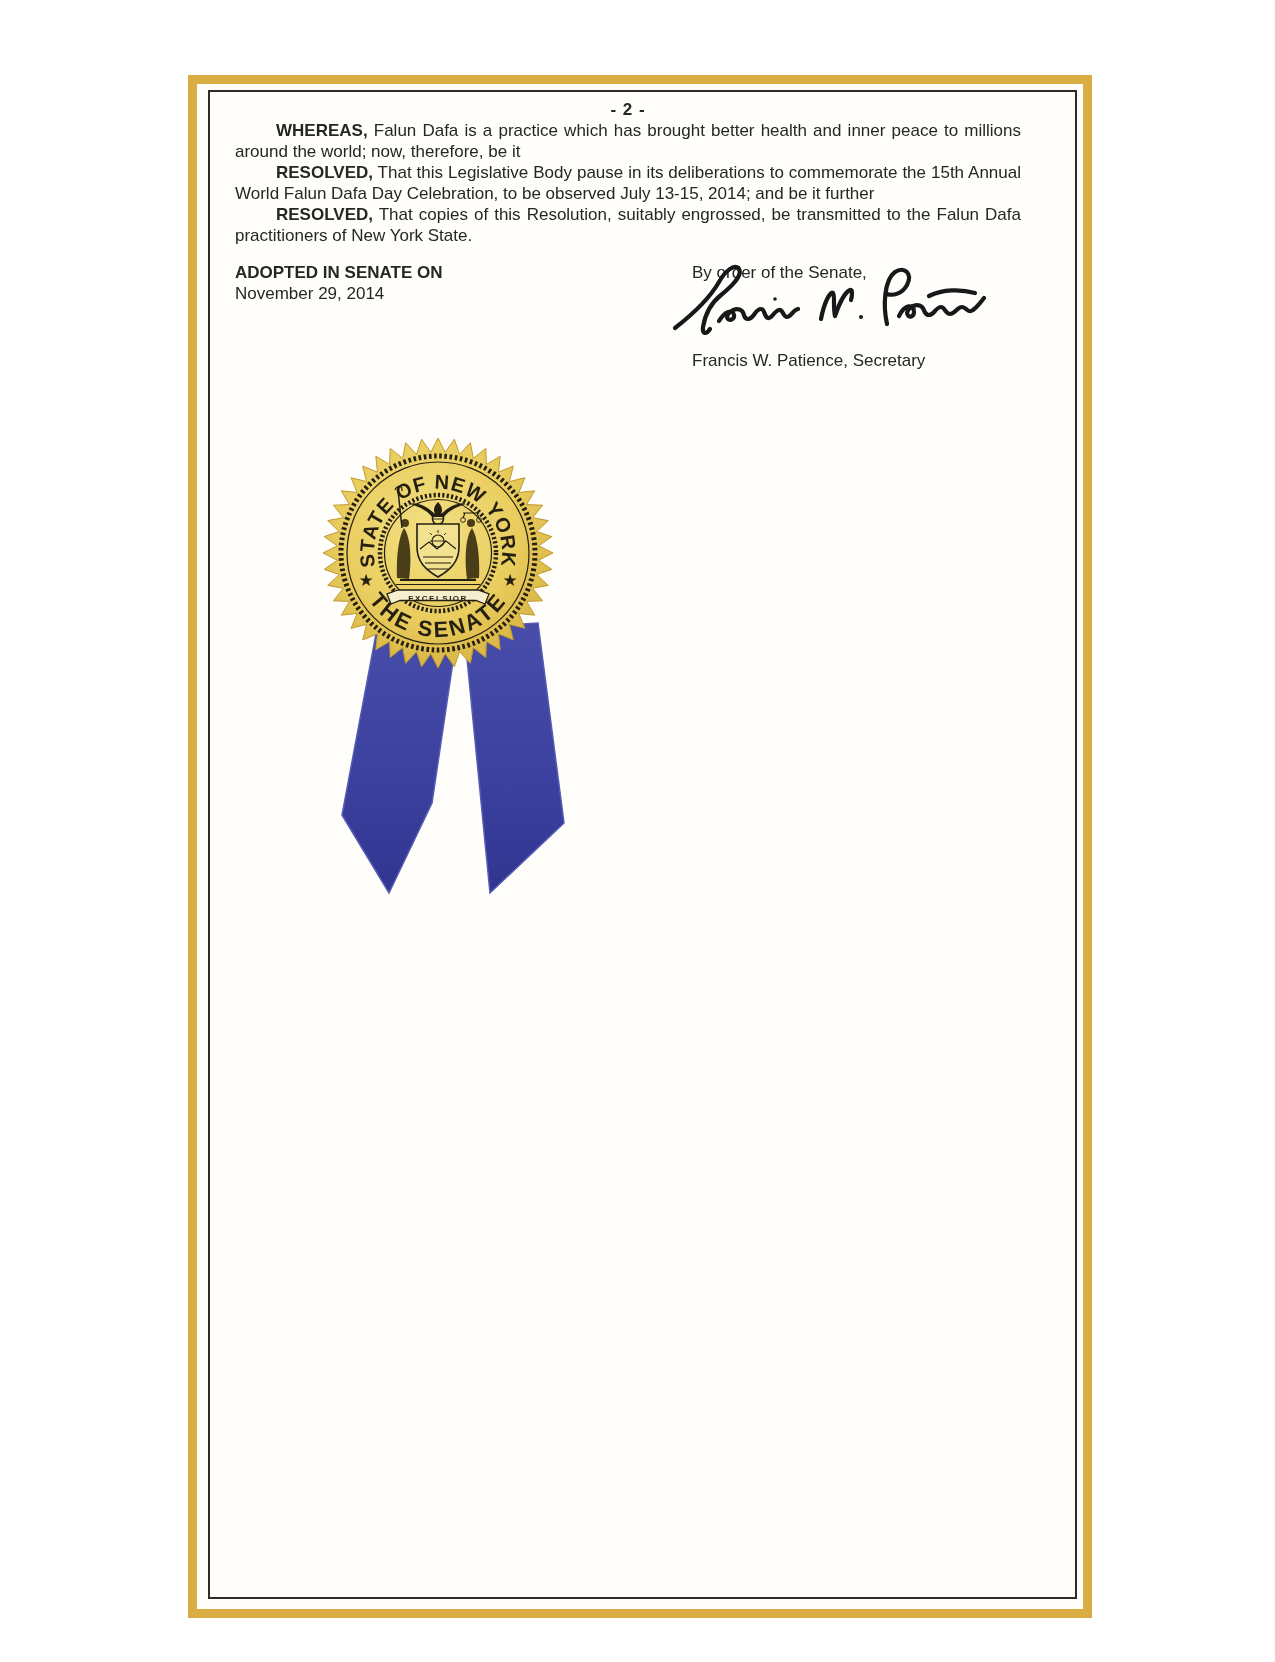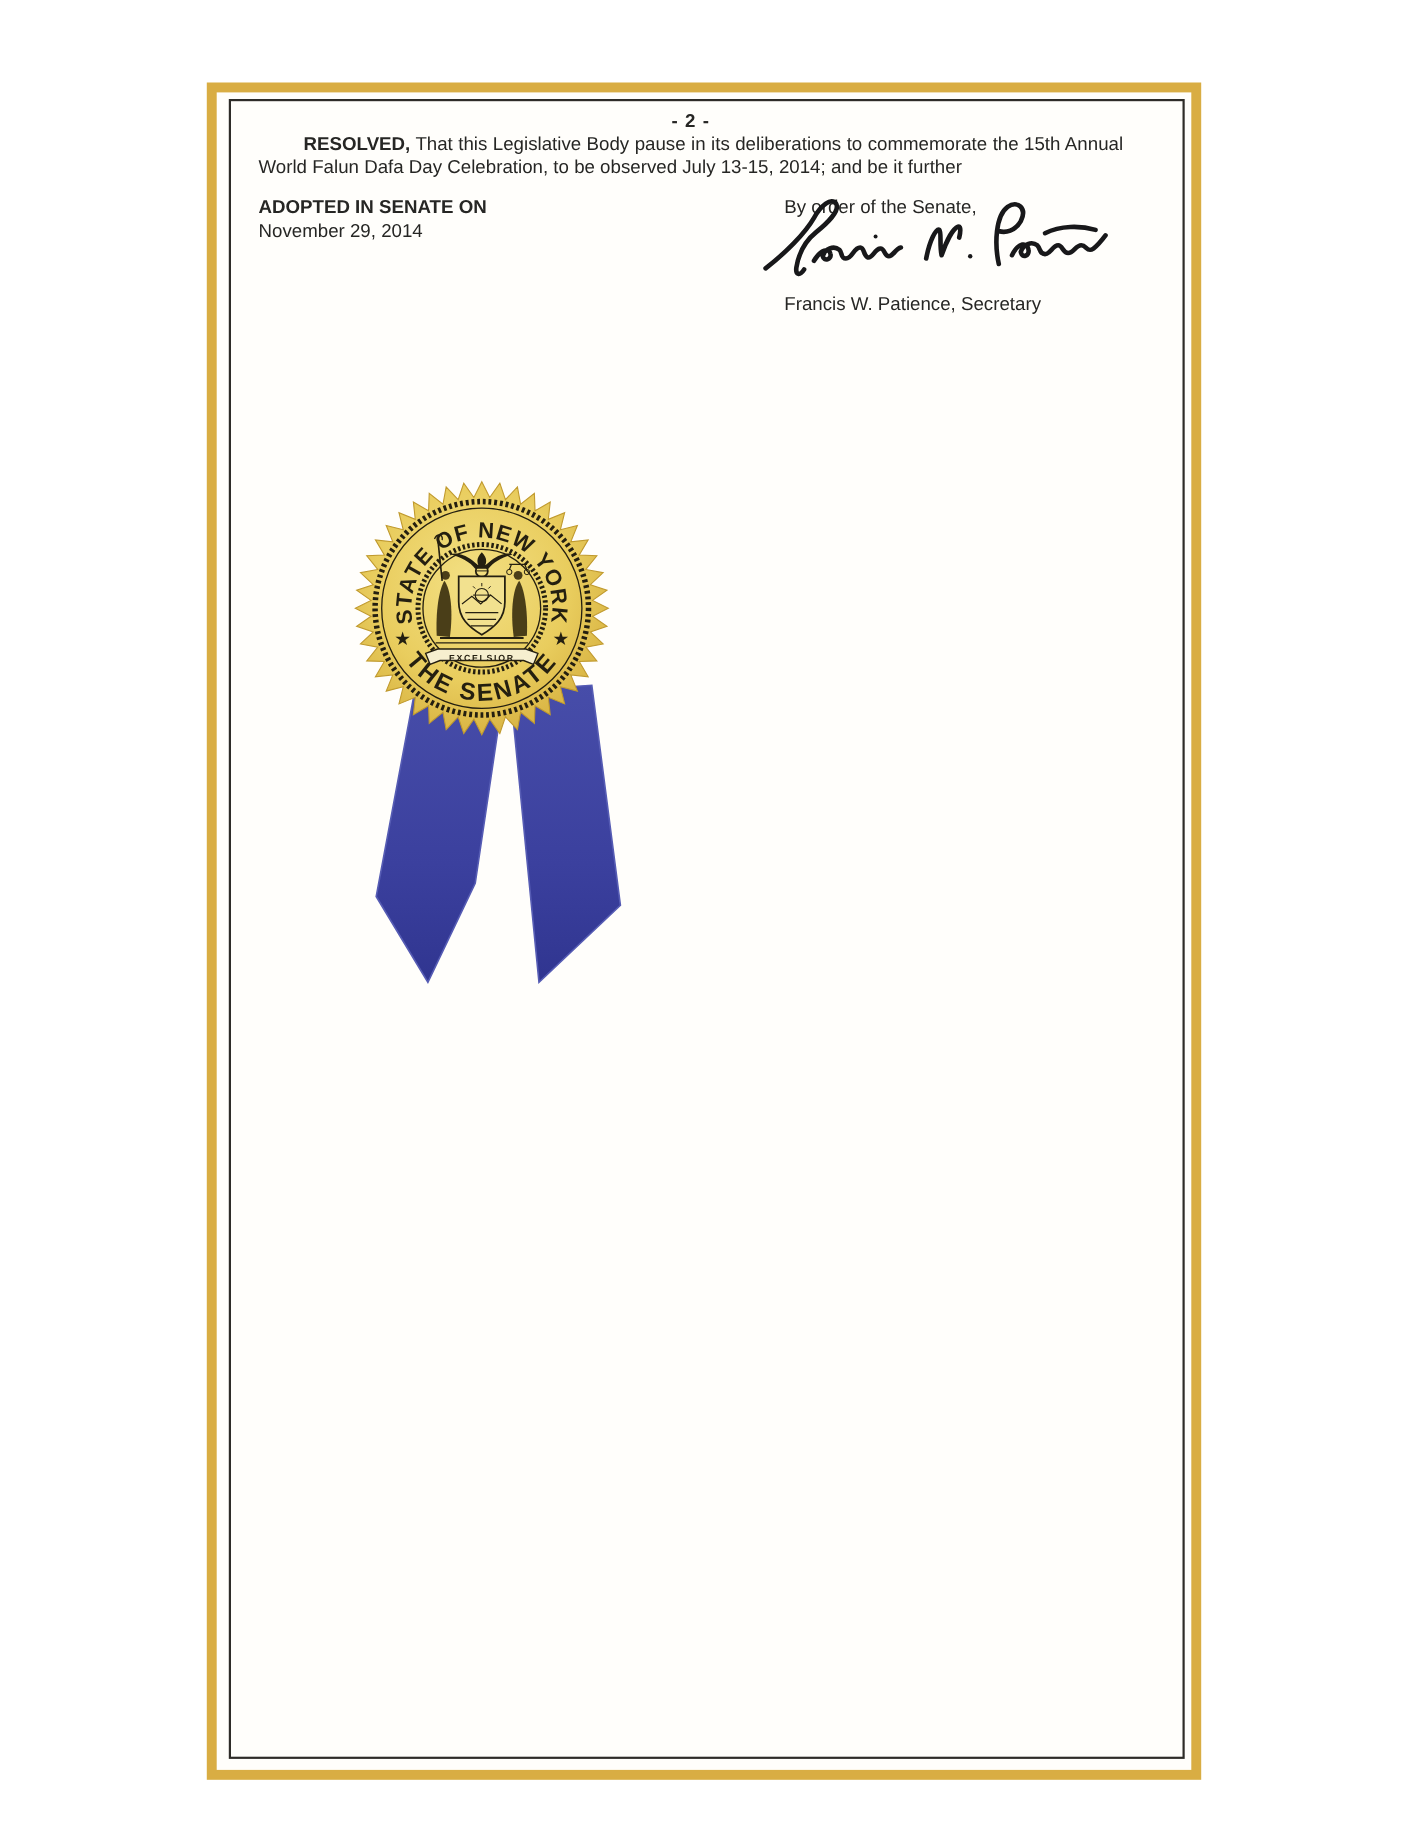--- a/index.html
+++ b/index.html
@@ -21,42 +21,44 @@
   .content{
     position:absolute;left:235px;top:92px;width:786px;
     font-size:17px;line-height:21px;color:#262624;
   }
   .page-num{margin:7px 0 0;text-align:center;font-weight:bold;letter-spacing:1px;}
   p.para{margin:0;text-align:justify;text-indent:41px;}
   p.para .lead{font-weight:bold;}
   .para-1{margin-top:25px;}
   .para-2{margin-top:21px;}
   .para-3{margin-top:33px;}
-  .adopt-row{margin-top:16px;display:flex;align-items:flex-start;gap:21px;}
+  .adopt-row{margin-top:16px;display:flex;align-items:flex-start;}
   .adopt-left{flex:0 0 457px;}
   .adopted-label{font-weight:bold;}
   .adopt-right{flex:1 1 auto;position:relative;}
   .signature-wrap{height:67px;position:relative;}
   .signature-wrap svg{position:absolute;top:-25px;left:-27px;}
   .sig-name-line .title{}
   .seal-wrap{position:absolute;left:298px;top:420px;width:280px;height:480px;}
   .seal-wrap svg{display:block;}
 </style>
 </head>
 <body>
 
 <div class="gold-frame"></div>
 <div class="black-frame"></div>
 
 <div class="content">
   <div class="page-num">- 2 -</div>
 
+  <p class="para para-1"><span class="lead">WHEREAS,</span><span> Falun Dafa is a practice which has brought better health and inner peace to millions around the world; now, therefore, be it</span></p>
 
   <p class="para para-2"><span class="lead">RESOLVED,</span><span> That this Legislative Body pause in its deliberations to commemorate the 15th Annual World Falun Dafa Day Celebration, to be observed July 13-15, 2014; and be it further</span></p>
 
+  <p class="para para-3"><span class="lead">RESOLVED,</span><span> That copies of this Resolution, suitably engrossed, be transmitted to the Falun Dafa practitioners of New York State.</span></p>
 
   <div class="adopt-row">
     <div class="adopt-left">
       <div class="adopted-label">ADOPTED IN SENATE ON</div>
       <div>November 29, 2014</div>
     </div>
     <div class="adopt-right">
       <div>By order of the Senate,</div>
       <div class="signature-wrap">
         <svg width="330" height="100" viewBox="0 0 330 100" aria-label="Francis W. Patience">

